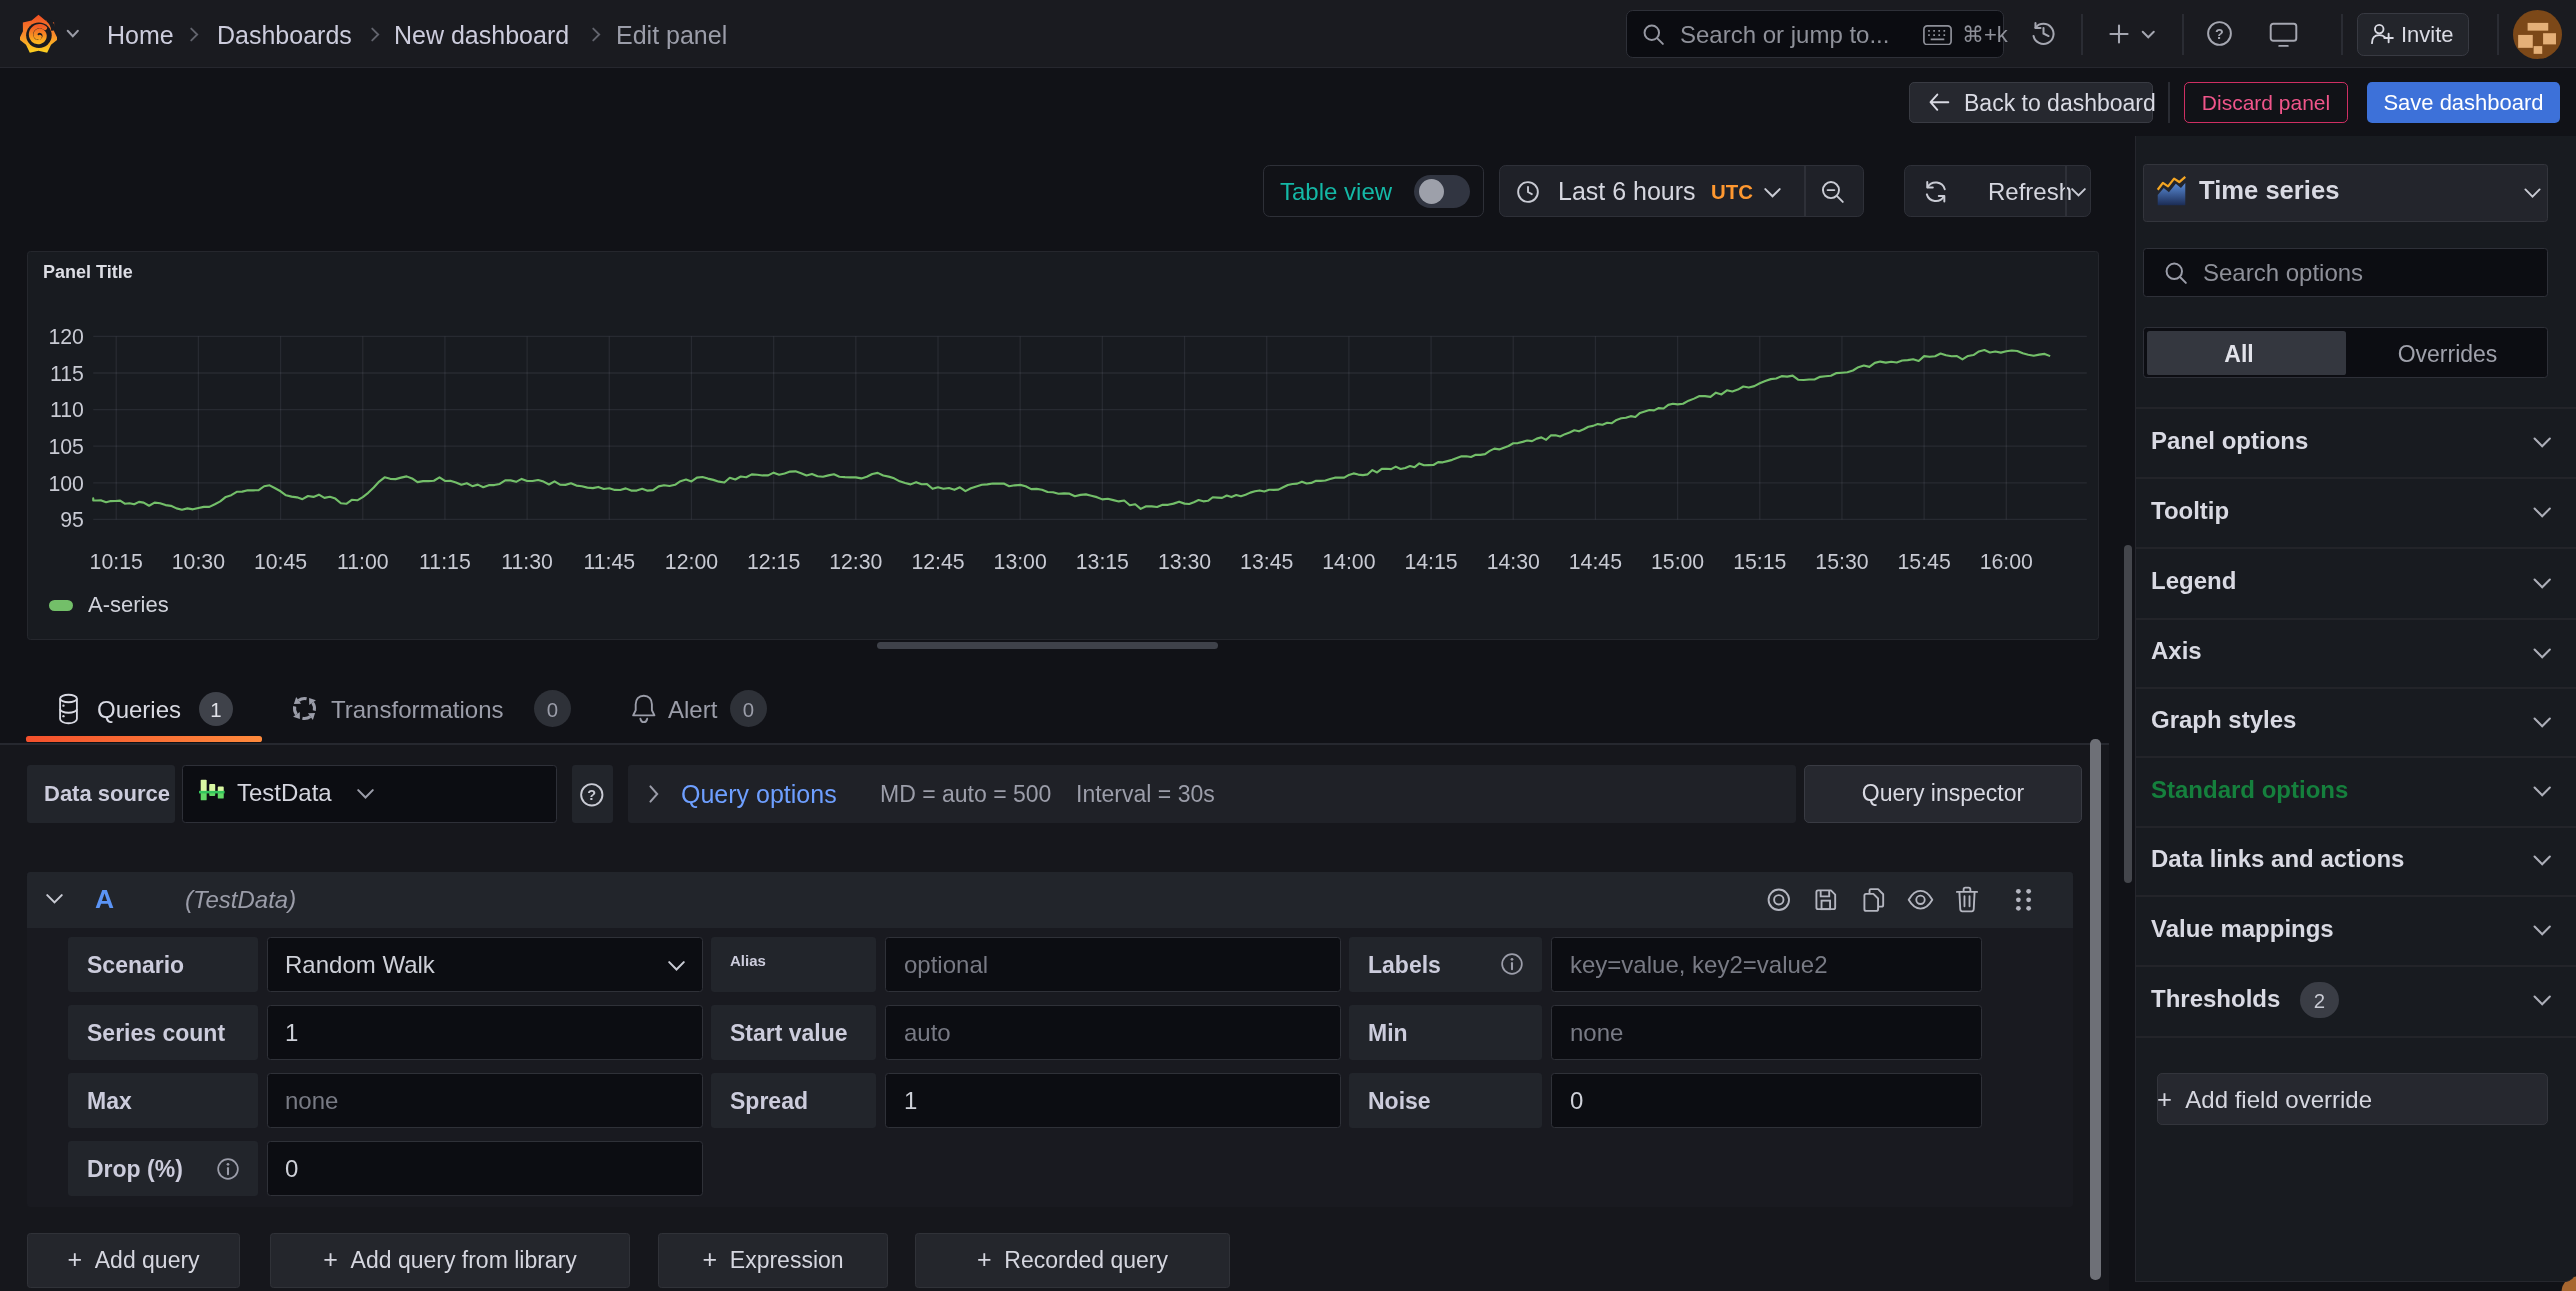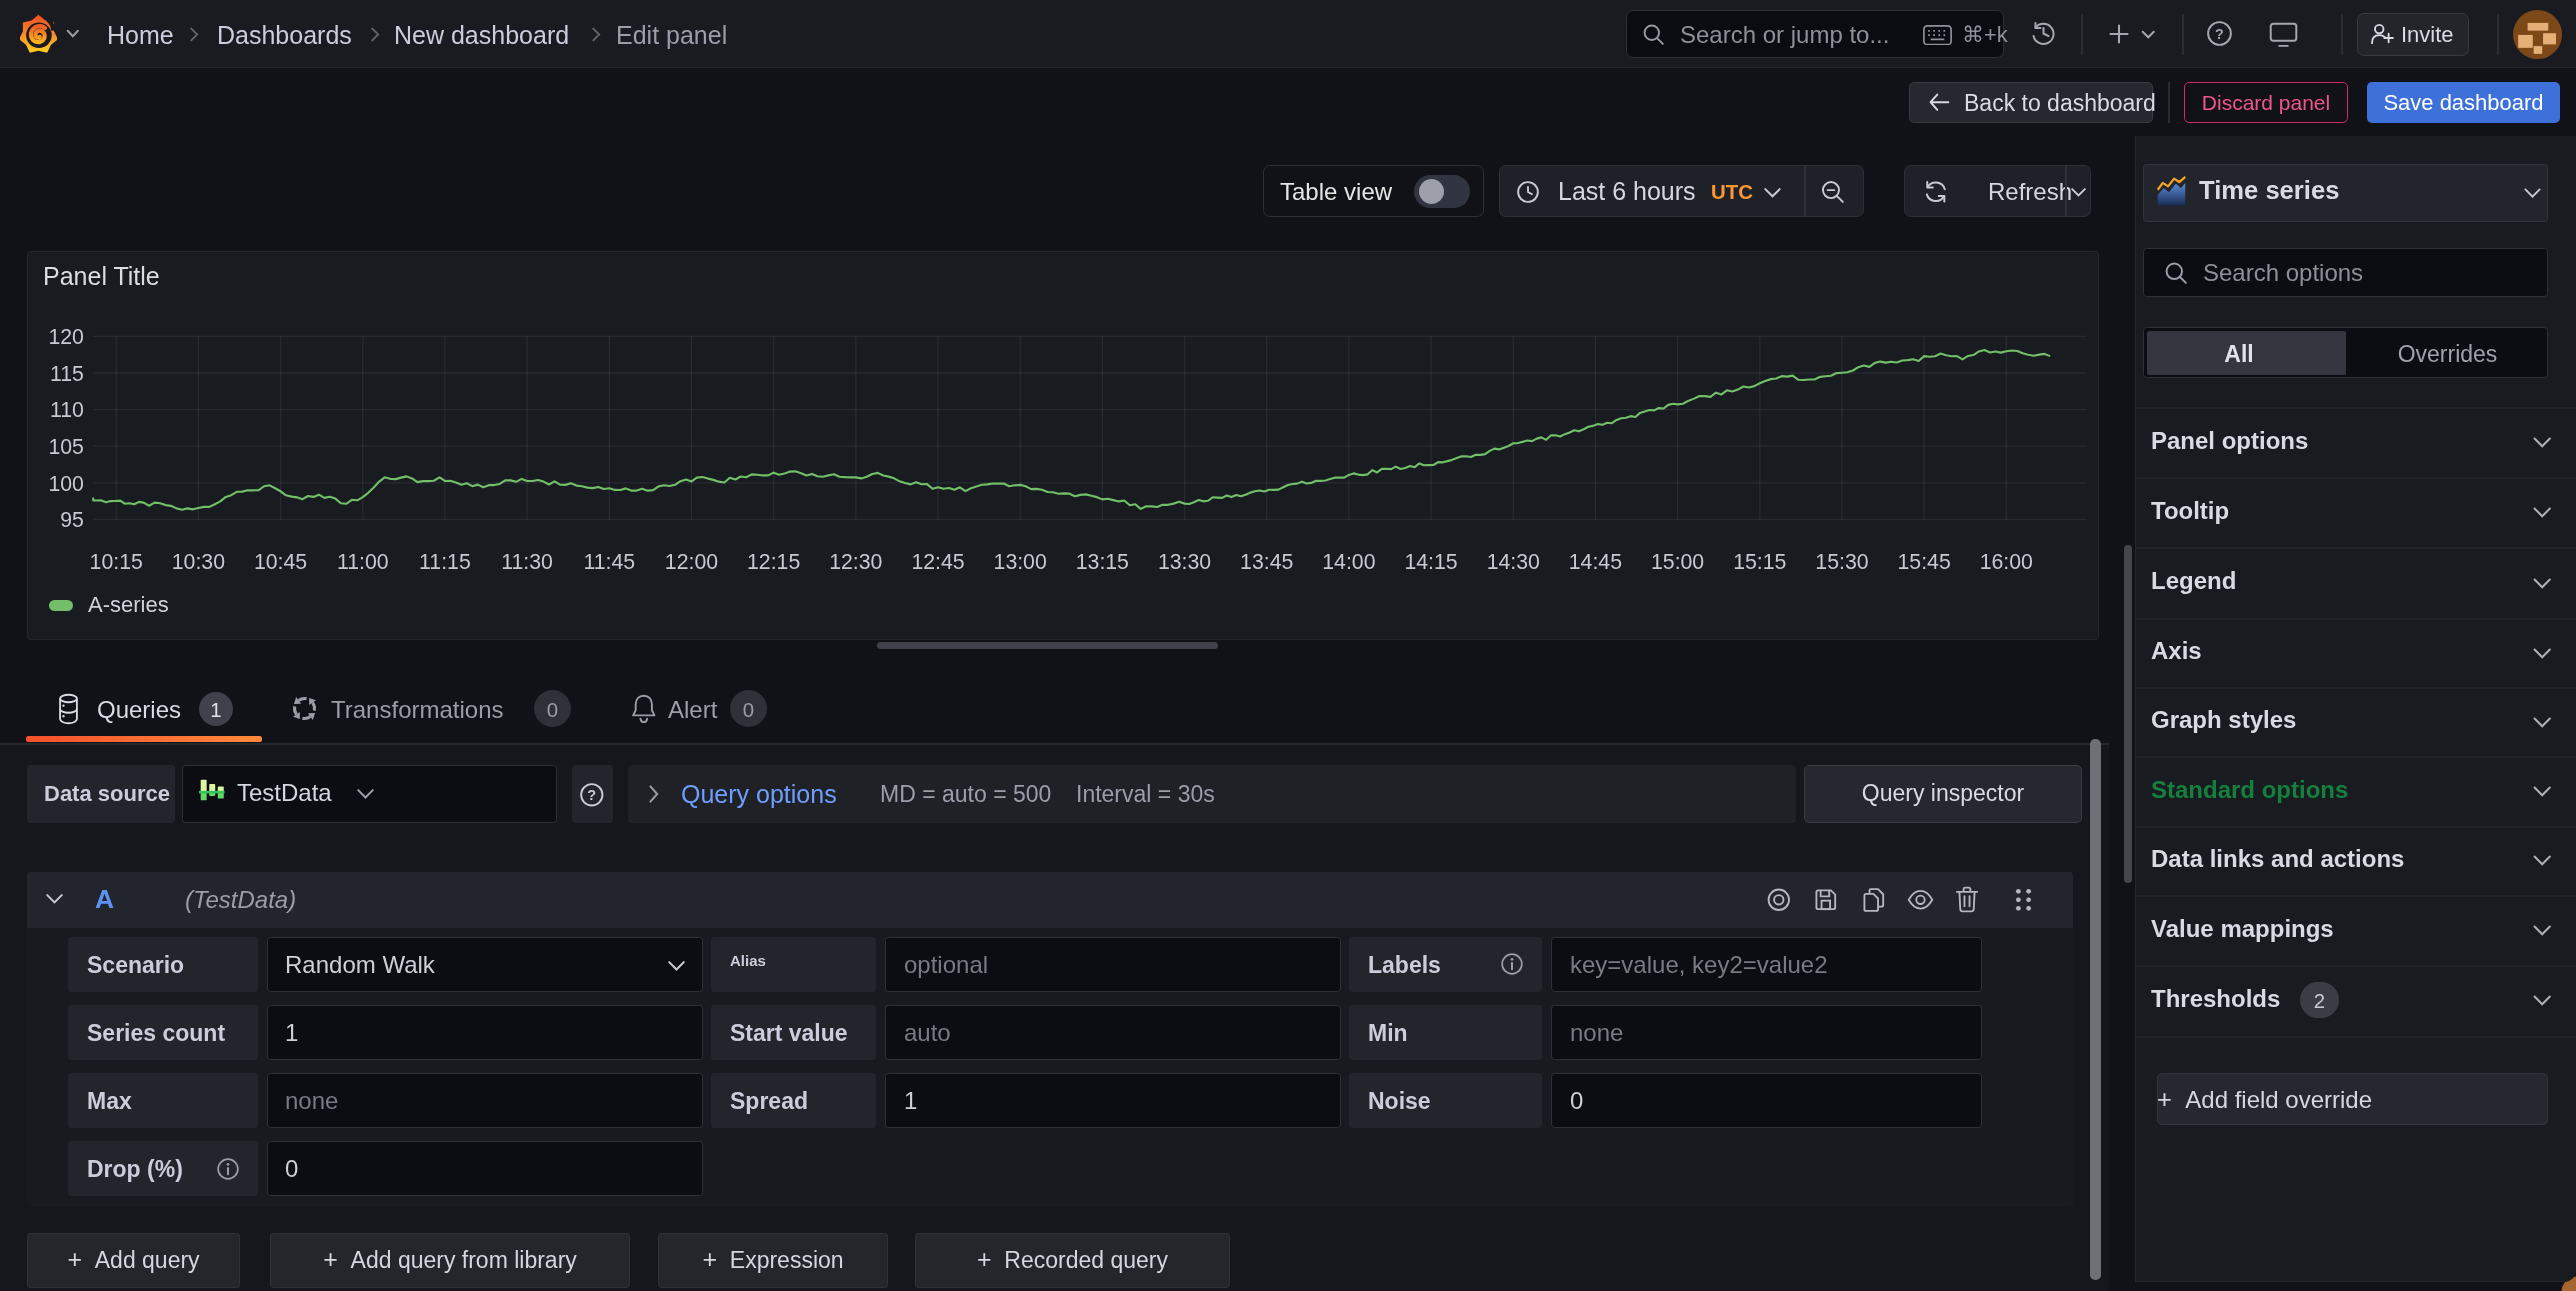--- a/index.html
+++ b/index.html
@@ -114,21 +114,21 @@
     <path d="M11 3 L3 12 L11 21 M3.5 12 L24 12" stroke="#d9dae3" stroke-width="2.3" fill="none" stroke-linecap="round" stroke-linejoin="round"></path>
   </svg>
 <div class="abs txt" style="left:1964px;top:90px;font-size:23px;color:#d9dae3;">Back to dashboard</div>
 <div class="abs" style="left:2168px;top:82px;width:1.7px;height:41px;background:#2a2c33;"></div>
 <div class="abs" style="left:2184px;top:82px;width:164px;height:41px;border:1.7px solid #cf2f63;border-radius:5.1px;"></div>
 <div class="abs txt" style="left:2184px;top:91px;width:164px;text-align:center;font-size:21px;color:#f0558a;">Discard panel</div>
 <div class="abs" style="left:2367px;top:82px;width:193px;height:41px;background:#3d71d9;border-radius:5.1px;"></div>
 <div class="abs txt" style="left:2367px;top:90px;width:193px;text-align:center;font-size:22px;color:#ffffff;">Save dashboard</div>
 
 <div class="abs" style="left:1263px;top:165px;width:221px;height:52px;border:1.7px solid #2e3038;border-radius:6.8px;"></div>
-<div class="abs txt" style="left:1280px;top:178px;font-size:24px;color:#e5e5e5;">Table view</div>
+<div class="abs txt" style="left:1280px;top:178px;font-size:24px;color:#14b8a6;">Table view</div>
 <div class="abs" style="left:1414px;top:175px;width:56px;height:33px;border-radius:17px;background:#313541;"></div>
 <div class="abs" style="left:1419px;top:179px;width:25px;height:25px;border-radius:50%;background:#9da0aa;"></div>
 
 <div class="abs" style="left:1499px;top:165px;width:365px;height:52px;background:#1f2128;border:1.7px solid #2e3038;border-radius:6.8px;"></div>
 <svg class="abs" style="left:1516px;top:180px" width="24" height="24" viewBox="0 0 28 28">
     <circle cx="14" cy="14" r="11.5" stroke="#c9cbd4" stroke-width="2.2" fill="none"></circle>
     <path d="M14 8 L14 14 L18.5 16.5" stroke="#c9cbd4" stroke-width="2.2" fill="none" stroke-linecap="round"></path>
   </svg>
 <div class="abs txt" style="left:1558px;top:177px;font-size:25px;color:#d5d6df;">Last 6 hours</div>
 <div class="abs txt" style="left:1711px;top:181px;font-size:20.4px;color:#ff9830;font-weight:bold;">UTC</div>
@@ -149,21 +149,21 @@
     <path d="M4.5 18 A 11 11 0 0 0 24.5 20.5" stroke="#c9cbd4" stroke-width="2.3" fill="none" stroke-linecap="round"></path>
     <path d="M25 26.5 L25 20 L18.5 20" stroke="#c9cbd4" stroke-width="2.3" fill="none" stroke-linecap="round" stroke-linejoin="round"></path>
   </svg>
 <div class="abs txt" style="left:1988px;top:178px;font-size:24px;color:#d5d6df;">Refresh</div>
 <div class="abs" style="left:2065px;top:165px;width:1.7px;height:52px;background:#2e3038;"></div>
 <svg class="abs" style="left:2070px;top:187px" width="17" height="11" viewBox="0 0 20 13">
     <path d="M2.5 2.5 L10 10 L17.5 2.5" stroke="#c9cbd4" stroke-width="2.3" fill="none" stroke-linecap="round"></path>
   </svg>
 
 <div class="abs" style="left:27px;top:251px;width:2072px;height:389px;background:#181b20;border:1.7px solid #25272d;border-radius:3.4px;"></div>
-<div class="abs txt" style="left:43px;top:262px;font-size:25px;font-weight:normal;color:#dcdde4;">Panel Title</div>
+<div class="abs txt" style="left:43px;top:262px;font-size:18px;font-weight:bold;color:#dcdde4;">Panel Title</div>
 <svg class="abs" style="left:0;top:0;pointer-events:none" width="2576" height="1291" viewBox="0 0 3024 1516" id="chartsvg">
 
   <line x1="109" y1="395" x2="2450" y2="395" stroke="rgba(204,204,220,0.09)" stroke-width="1.5"></line>
   <line x1="109" y1="438" x2="2450" y2="438" stroke="rgba(204,204,220,0.09)" stroke-width="1.5"></line>
   <line x1="109" y1="481" x2="2450" y2="481" stroke="rgba(204,204,220,0.09)" stroke-width="1.5"></line>
   <line x1="109" y1="524" x2="2450" y2="524" stroke="rgba(204,204,220,0.09)" stroke-width="1.5"></line>
   <line x1="109" y1="567" x2="2450" y2="567" stroke="rgba(204,204,220,0.09)" stroke-width="1.5"></line>
   <line x1="109" y1="610" x2="2450" y2="610" stroke="rgba(204,204,220,0.09)" stroke-width="1.5"></line>
   <line x1="136.0" y1="395" x2="136.0" y2="610" stroke="rgba(204,204,220,0.09)" stroke-width="1.5"></line>
   <line x1="232.5" y1="395" x2="232.5" y2="610" stroke="rgba(204,204,220,0.09)" stroke-width="1.5"></line>

